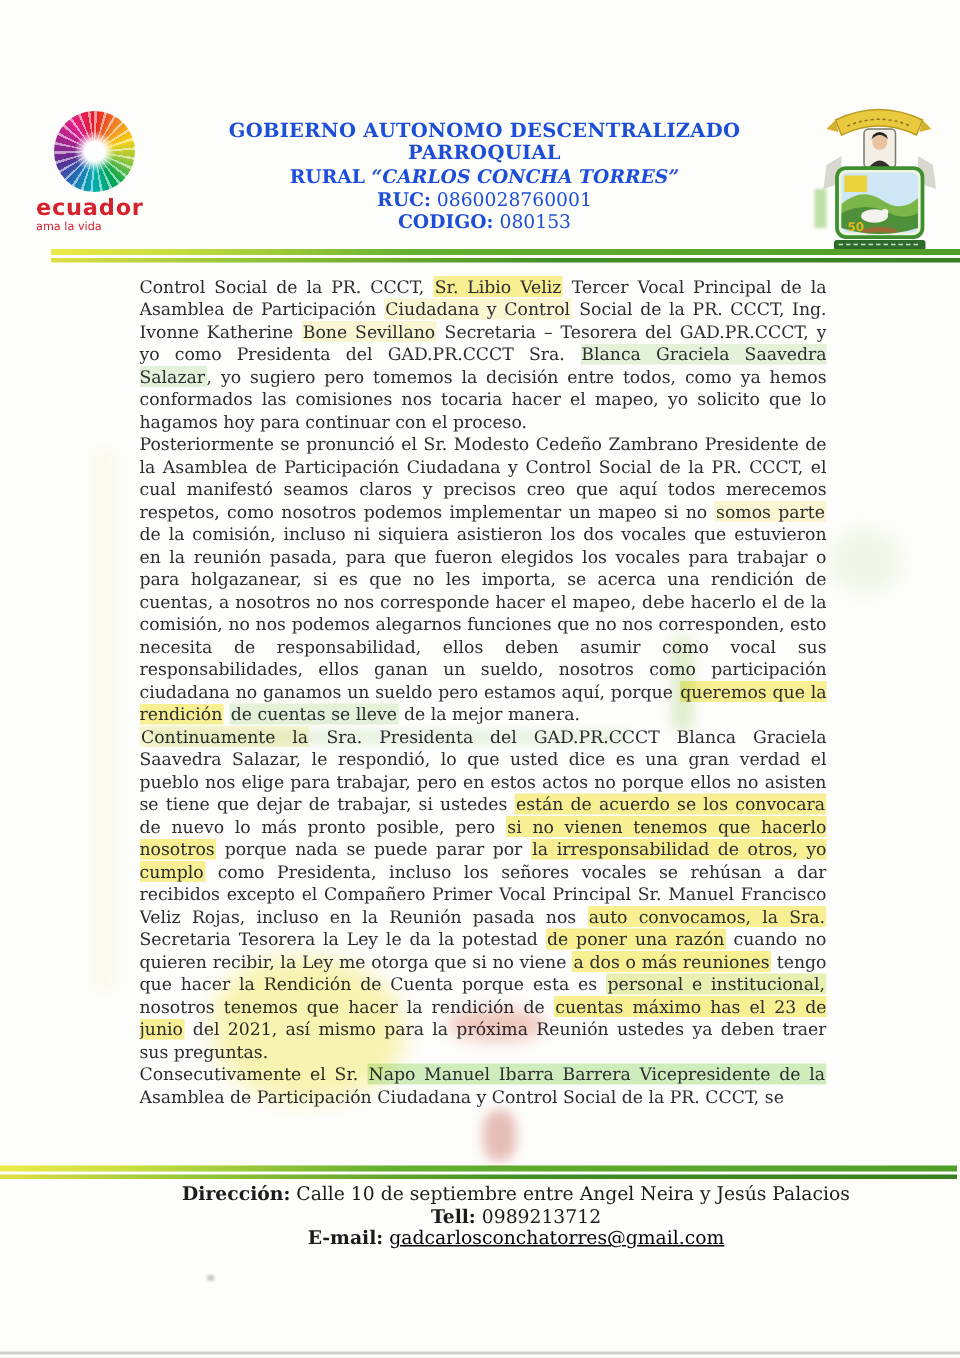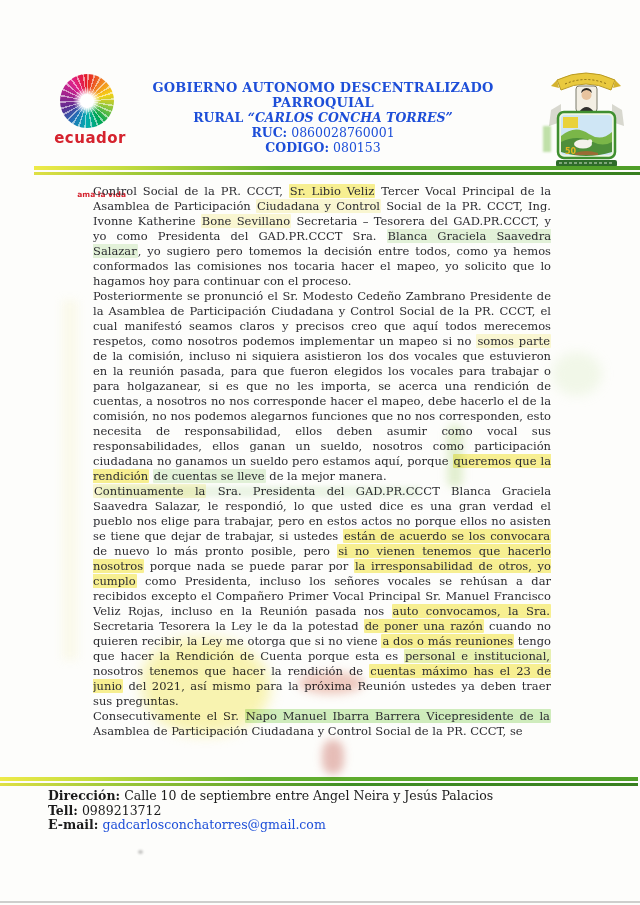--- a/index.html
+++ b/index.html
@@ -11,30 +11,30 @@
 
   
   .hdr-text { position:absolute; left:118px; width:410px; top:80px; text-align:center; color:#1d4ed8; }
   .hdr-text .l1 { font-size:13px; font-weight:bold; letter-spacing:.2px; line-height:15px; }
   .hdr-text .l2 { font-size:12.5px; font-weight:bold; line-height:15px;text-align:center; }
   .hdr-text .l2 .it { font-style:italic; }
   .hdr-text .l3, .hdr-text .l4, .hdr-text .l5, .hdr-text .l6 { font-size:12.5px; line-height:15px; }
   .hdr-text b { font-weight:bold; }
 
   
-  .logo-ec { position:absolute; left:48px; top:74px; width:78px; text-align:right; }
+  .logo-ec { position:absolute; left:24px; top:74px; width:78px; text-align:left; }
   .pinwheel {
     width:54px; height:54px; border-radius:50%; margin:0 auto;
     background:
       radial-gradient(circle at 50% 50%, #ffffff 0 17%, rgba(255,255,255,0) 36%),
       repeating-conic-gradient(rgba(255,255,255,.55) 0 4deg, rgba(255,255,255,0) 4deg 14deg),
       conic-gradient(#e51c24,#f07f23,#f7d117,#8cc63f,#00a650,#00aeae,#2071b8,#5c2d91,#a3248e,#e0218a,#e51c24);
   }
   .logo-ec .t1 { font-family:"DejaVu Sans", sans-serif; font-weight:bold; font-size:15px; color:#d5232e; letter-spacing:.5px; line-height:16px; margin-top:2px; }
-  .logo-ec .t2 { font-family:"DejaVu Sans", sans-serif; font-weight:bold; font-size:7.5px; color:#d5232e; line-height:9px;margin-top:44px; }
+  .logo-ec .t2 { font-family:"DejaVu Sans", sans-serif; font-weight:normal; font-size:7.5px; color:#d5232e; line-height:9px; }
 
   .crest { position:absolute; left:545px; top:64px; width:83px; height:108px; }
 
   
   .bar { position:absolute; height:9px; }
   .bar .b1 { height:4px; background:linear-gradient(90deg,#eeea48 0%,#c6dd3e 14%,#64b030 40%,#4f9e28 100%); }
   .bar .b2 { height:3px; margin-top:2px; background:linear-gradient(90deg,#dfe044 0%,#9cc838 18%,#3f8f23 55%,#387f1f 100%); }
   .bar-top { left:34px; right:0; top:166px; }
   .bar-bottom { left:0; right:2px; top:777px; }
 
@@ -45,23 +45,23 @@
   }
   .para { margin:0; }
   mark { color:inherit; padding:0 1px; border-radius:1px; }
   mark.hl-yellow        { background:rgba(242,228,58,.55); }
   mark.hl-yellow-faint  { background:rgba(242,230,100,.28);margin-top:32px; }
   mark.hl-green         { background:rgba(150,215,110,.45); }
   mark.hl-green-faint   { background:rgba(165,215,135,.30); }
   mark.hl-yellow-green  { background:rgba(205,225,85,.45); }
 
   
-  .ftr { position:absolute; left:0; right:0; top:789px; text-align:left; font-size:12.5px; line-height:14.5px; color:#1b1b1b;margin-left:48px; }
+  .ftr { position:absolute; left:0; right:0; top:789px; text-align:center; font-size:12.5px; line-height:14.5px; color:#1b1b1b;margin-left:48px; }
   .ftr b { font-weight:bold; }
-  .email-link { color:#1d4ed8; }
+  .email-link { color:#000000; text-decoration:underline; }
 
   
   .artifact { position:absolute; pointer-events:none; mix-blend-mode:multiply; }
   .a-yellow-blob   { left:142px; top:638px; width:128px; height:96px; background:rgba(244,232,75,.42); border-radius:45% 55% 50% 50%; filter:blur(7px); }
   .a-red-ribbon    { left:298px; top:672px; width:66px; height:22px; background:rgba(205,80,50,.30); border-radius:50%; filter:blur(5px); }
   .a-red-drop      { left:322px; top:740px; width:22px; height:34px; background:rgba(185,55,40,.32); border-radius:40%; filter:blur(4px); }
   .a-green-streak  { left:447px; top:424px; width:16px; height:64px; background:rgba(170,210,120,.32); border-radius:8px; filter:blur(4px); }
   .a-green-tinge   { left:552px; top:352px; width:50px; height:44px; background:rgba(190,220,150,.18); border-radius:50%; filter:blur(6px); }
   .a-ghost-line    { left:100px; top:486px; width:320px; height:11px; background:rgba(140,200,120,.16); filter:blur(2px); }
   .a-left-band     { left:62px; top:300px; width:16px; height:360px; background:rgba(235,230,140,.14); filter:blur(5px); }

